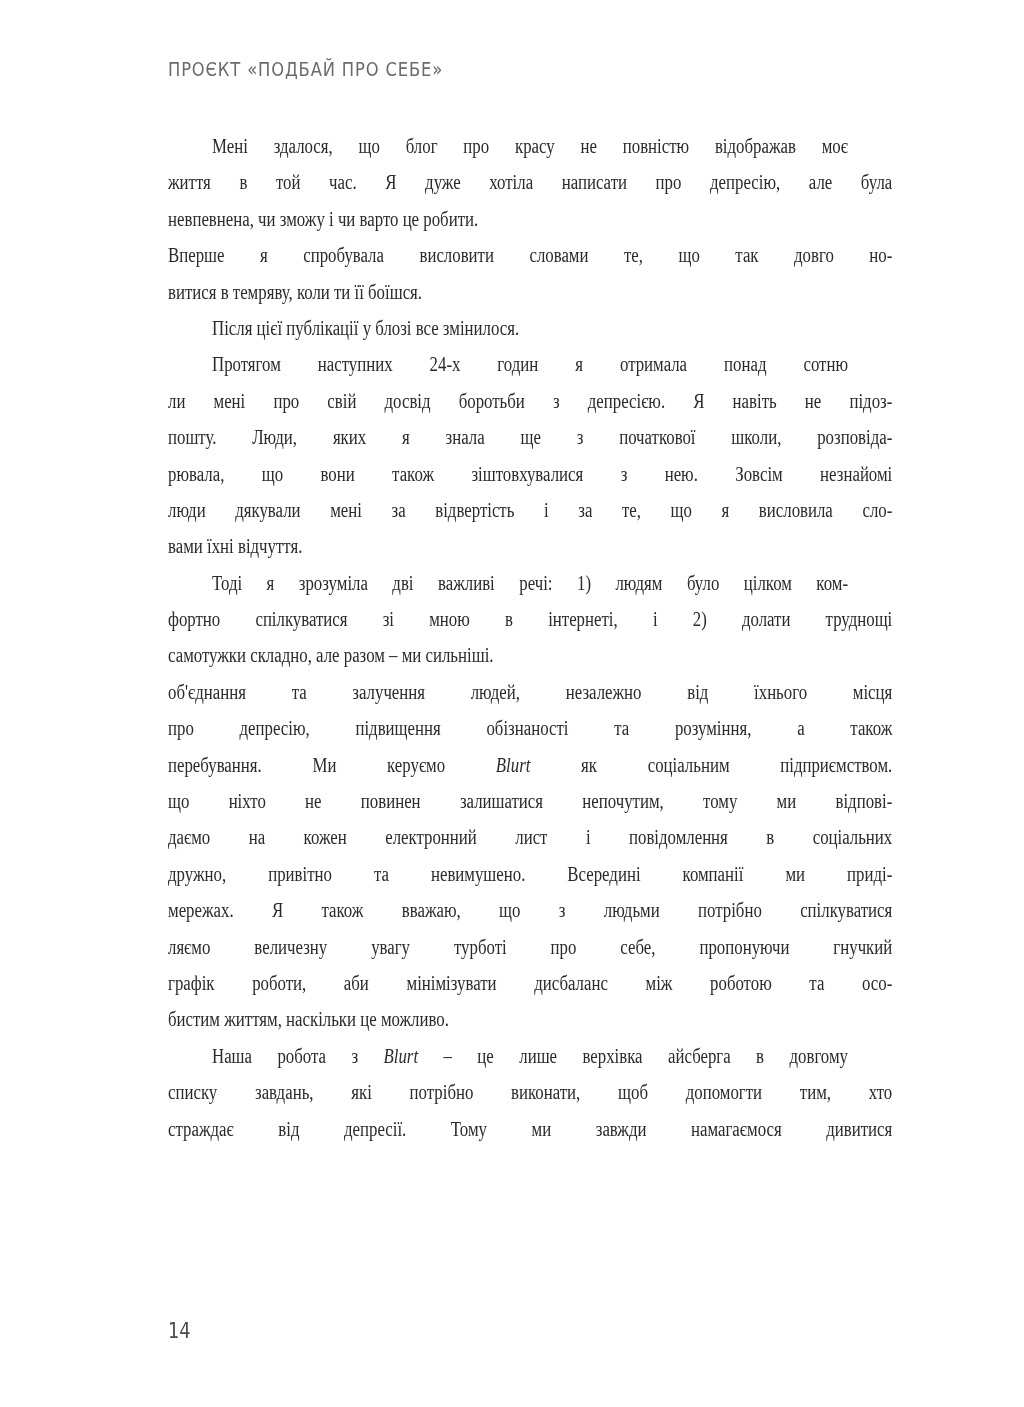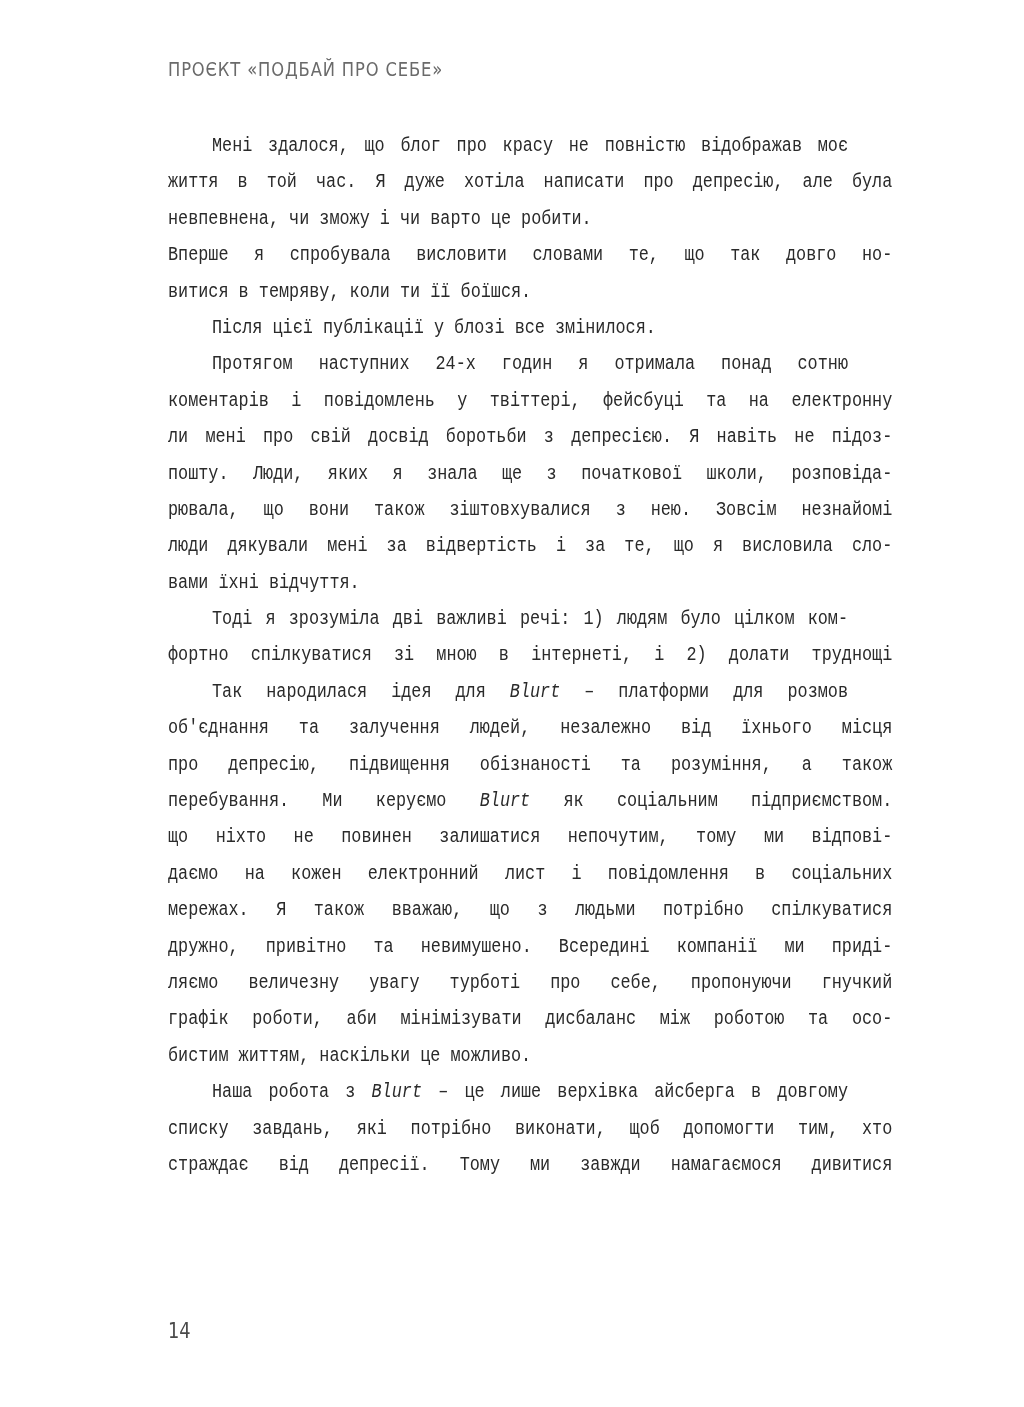--- a/index.html
+++ b/index.html
@@ -24,21 +24,21 @@
       color: #6a6a6a;
       white-space: nowrap;
       transform: scaleX(0.86);
       transform-origin: left top;
     }
     .body-text {
       position: absolute;
       left: 168px;
       top: 128px;
       width: 724px;
-      font-family: Liberation Mono, monospace;
+      font-family: Liberation Serif, serif;
       font-size: 20.5px;
       color: #2a2a2a;
     }
     .line {
       height: 36.4px;
       line-height: 36.4px;
       white-space: nowrap;
       text-align: justify;
       text-align-last: justify;
       transform-origin: left center;
@@ -88,40 +88,39 @@
     </div>
     <div>
       <div class="line"><span class="inner">Вперше я спробувала висловити словами те, що так довго но-</span></div>
       <div class="line last"><span class="inner">витися в темряву, коли ти її боїшся.</span></div>
     </div>
     <div>
       <div class="line indent last"><span class="inner">Після цієї публікації у блозі все змінилося.</span></div>
     </div>
     <div>
       <div class="line indent"><span class="inner">Протягом наступних 24-х годин я отримала понад сотню</span></div>
-      <div class="line"><span class="inner">коментарів і повідомлень у твіттері, фейсбуці та на електронну</span></div>
       <div class="line"><span class="inner">ли мені про свій досвід боротьби з депресією. Я навіть не підоз-</span></div>
       <div class="line"><span class="inner">пошту. Люди, яких я знала ще з початкової школи, розповіда-</span></div>
       <div class="line"><span class="inner">рювала, що вони також зіштовхувалися з нею. Зовсім незнайомі</span></div>
       <div class="line"><span class="inner">люди дякували мені за відвертість і за те, що я висловила сло-</span></div>
       <div class="line last"><span class="inner">вами їхні відчуття.</span></div>
     </div>
     <div>
       <div class="line indent"><span class="inner">Тоді я зрозуміла дві важливі речі: 1) людям було цілком ком-</span></div>
       <div class="line"><span class="inner">фортно спілкуватися зі мною в інтернеті, і 2) долати труднощі</span></div>
+      <div class="line last"><span class="inner">самотужки складно, але разом – ми сильніші.</span></div>
     </div>
     <div>
-      <div class="line indent"><span class="inner"><span>Так народилася ідея для </span><em>Blurt</em><span> – платформи для розмов</span></span></div>
       <div class="line"><span class="inner">об'єднання та залучення людей, незалежно від їхнього місця</span></div>
       <div class="line"><span class="inner">про депресію, підвищення обізнаності та розуміння, а також</span></div>
       <div class="line"><span class="inner"><span>перебування. Ми керуємо </span><em>Blurt</em><span> як соціальним підприємством.</span></span></div>
       <div class="line"><span class="inner">що ніхто не повинен залишатися непочутим, тому ми відпові-</span></div>
       <div class="line"><span class="inner">даємо на кожен електронний лист і повідомлення в соціальних</span></div>
+      <div class="line"><span class="inner">дружно, привітно та невимушено. Всередині компанії ми приді-</span></div>
       <div class="line"><span class="inner">мережах. Я також вважаю, що з людьми потрібно спілкуватися</span></div>
-      <div class="line"><span class="inner">дружно, привітно та невимушено. Всередині компанії ми приді-</span></div>
       <div class="line"><span class="inner">ляємо величезну увагу турботі про себе, пропонуючи гнучкий</span></div>
       <div class="line"><span class="inner">графік роботи, аби мінімізувати дисбаланс між роботою та осо-</span></div>
       <div class="line last"><span class="inner">бистим життям, наскільки це можливо.</span></div>
     </div>
     <div>
       <div class="line indent"><span class="inner"><span>Наша робота з </span><em>Blurt</em><span> – це лише верхівка айсберга в довгому</span></span></div>
       <div class="line"><span class="inner">списку завдань, які потрібно виконати, щоб допомогти тим, хто</span></div>
       <div class="line"><span class="inner">страждає від депресії. Тому ми завжди намагаємося дивитися</span></div>
     </div>
   </div>

